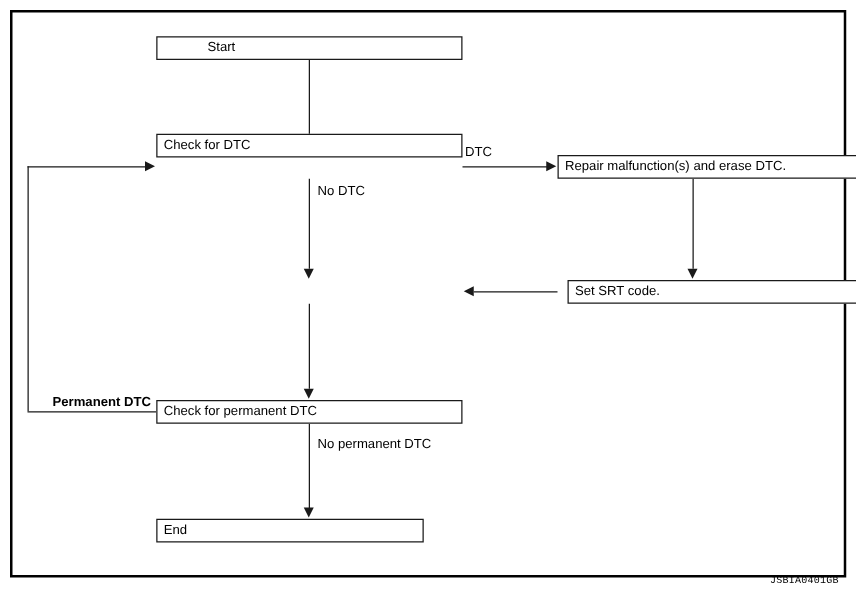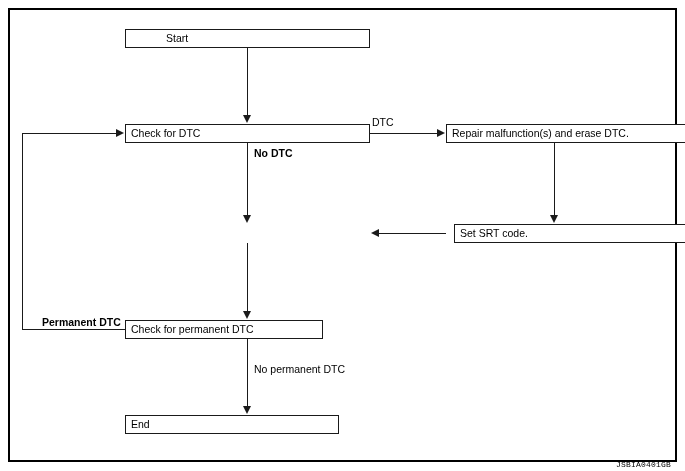--- a/index.html
+++ b/index.html
@@ -97,28 +97,28 @@
 </style>
 </head>
 <body>
 
 <div id="canvas">
 
   <div id="frame"></div>
 
   <div class="node" style="left:125px; top:29px; width:245px;padding-left:40px;">Start</div>
 
-  <div class="node" style="left:125px; top:124px; width:245px;">Check for DTC</div>
+  <div class="node" style="left:125px; top:107px; width:245px;">Check for DTC</div>
 
   <div class="node" style="left:446px; top:124px; width:257px;">Repair malfunction(s) and erase DTC.</div>
 
 
   <div class="node" style="left:454px; top:224px; width:248px;">Set SRT code.</div>
 
-  <div class="node" style="left:125px; top:320px; width:198px;">Check for permanent DTC</div>
+  <div class="node" style="left:125px; top:320px; width:245px;">Check for permanent DTC</div>
 
   <div class="node" style="left:125px; top:415px; width:214px;">End</div>
 
   <div class="line v" style="left:247px; top:48px; height:68px;"></div>
   <div class="arrow down" style="left:243px; top:115px;"></div>
 
   <div class="line h" style="left:370px; top:133px; width:68px;"></div>
   <div class="arrow right" style="left:437px; top:129px;"></div>
 
   <div class="line v" style="left:554px; top:143px; height:72px;"></div>
@@ -136,21 +136,21 @@
   <div class="line v" style="left:247px; top:339px; height:68px;"></div>
   <div class="arrow down" style="left:243px; top:406px;"></div>
 
   <div class="line h" style="left:22px; top:329px; width:103px;"></div>
   <div class="line v" style="left:22px; top:133px; height:196px;"></div>
   <div class="line h" style="left:22px; top:133px; width:95px;"></div>
   <div class="arrow right" style="left:116px; top:129px;"></div>
 
   <div class="edge-label" style="left:372px; top:116px;">DTC</div>
 
-  <div class="edge-label" style="left:254px; top:147px;font-weight:bold;">No DTC</div>
+  <div class="edge-label" style="left:254px; top:147px;">No DTC</div>
 
   <div class="edge-label" style="left:42px; top:316px;font-weight:bold;">Permanent DTC</div>
 
-  <div class="edge-label" style="left:254px; top:363px;">No permanent DTC</div>
+  <div class="edge-label" style="left:254px; top:349px;">No permanent DTC</div>
 
   <div id="ref-code">JSBIA0401GB</div>
 
 </div>
 
 </body></html>

